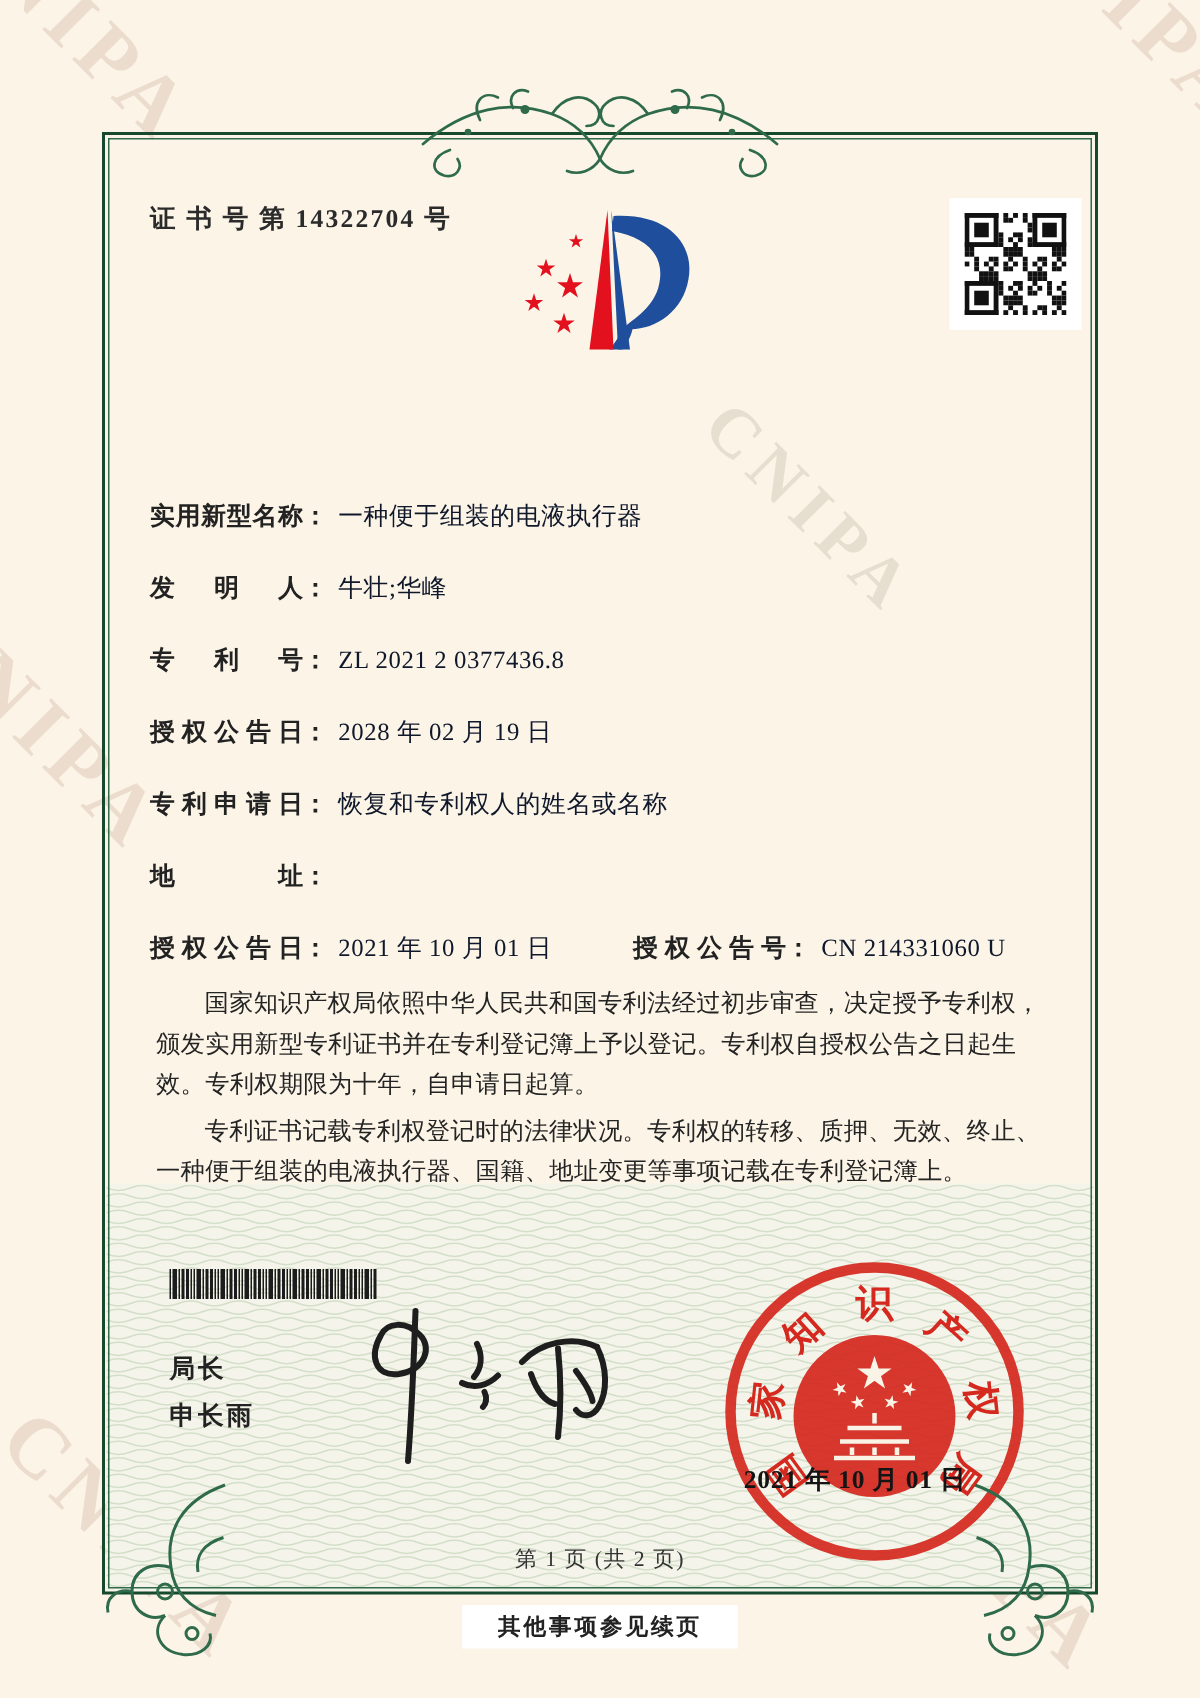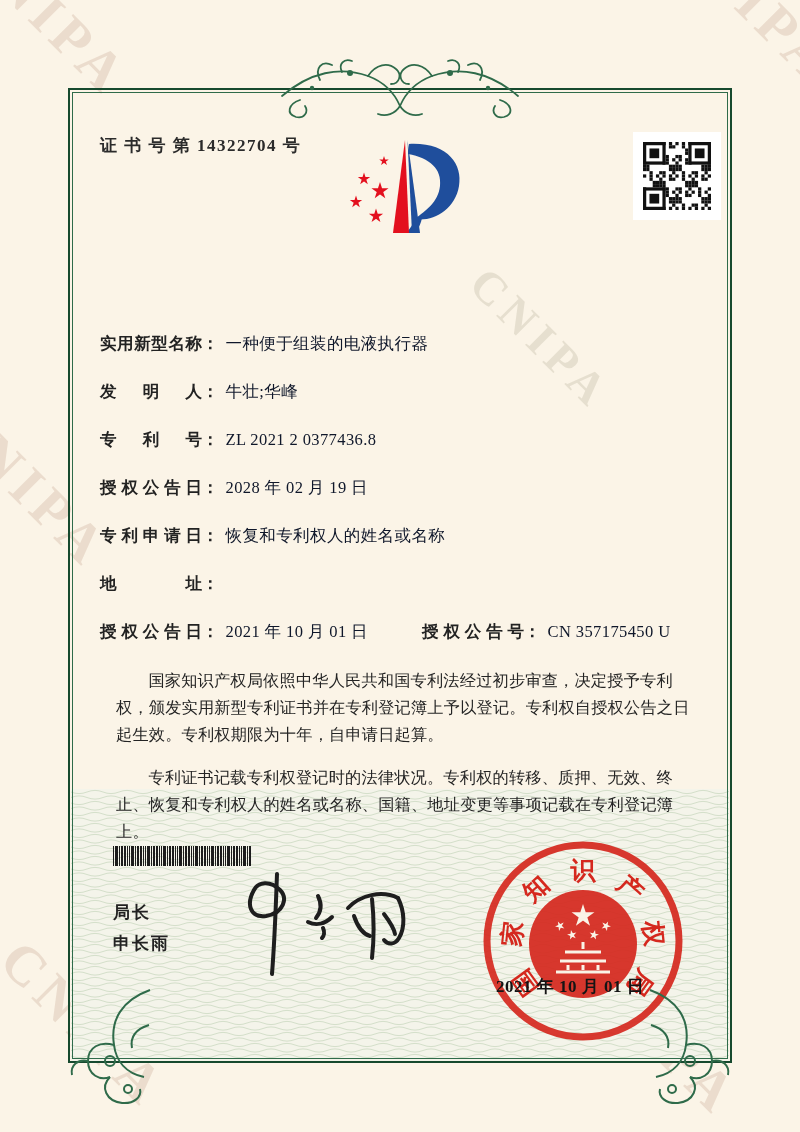--- a/index.html
+++ b/index.html
@@ -43,21 +43,21 @@
   .frow{display:flex;align-items:flex-start;margin-bottom:26px;line-height:22px;}
   .flabel{flex:none;width:102px;font-size:16.5px;font-weight:600;color:#222;
           text-align:justify;text-align-last:justify;}
   .fcolon{flex:none;font-size:16.5px;font-weight:600;color:#222;margin-right:7px;}
   .fvalue{font-size:16.5px;font-weight:400;color:#0f172a;letter-spacing:.4px;}
   .addr-value{width:470px;line-height:24px;}
   .grant-row{margin-bottom:16px;}
   .grant-second{margin-left:54px;display:flex;}
 
   .paras{position:absolute;left:100px;top:652px;width:608px;color:#242424;}
-  .paras p{margin:16px;text-indent:2em;font-size:16.2px;line-height:27px;letter-spacing:.2px;}
+  .paras p{margin:4px;text-indent:2em;font-size:16.2px;line-height:27px;letter-spacing:.2px;}
 
   .barcode{position:absolute;left:113px;top:846px;height:20px;display:flex;align-items:stretch;}
   .barcode i{display:block;background:#1c1c1c;height:100%;}
 
   .signer{position:absolute;left:113px;top:897px;font-size:17px;color:#222;
           letter-spacing:2px;line-height:31px;font-weight:600;
           font-family:"Liberation Sans","DejaVu Sans",sans-serif;}
   .signature{position:absolute;left:222px;top:868px;}
 
   .seal{position:absolute;left:480px;top:838px;}
@@ -377,28 +377,28 @@
         <span class="flabel">地址</span>
           <span class="fcolon">：</span>
       </div>
       <div class="frow grant-row">
         <span class="flabel">授权公告日</span>
           <span class="fcolon">：</span>
           <span class="fvalue">2021 年 10 月 01 日</span>
         <span class="grant-second">
           <span class="flabel">授权公告号</span>
             <span class="fcolon">：</span>
-            <span class="fvalue">CN 357175450 U</span>
+            <span class="fvalue">CN 214331060 U</span>
         </span>
       </div>
     </div>
 
     <div class="paras">
       <p>国家知识产权局依照中华人民共和国专利法经过初步审查，决定授予专利权，颁发实用新型专利证书并在专利登记簿上予以登记。专利权自授权公告之日起生效。专利权期限为十年，自申请日起算。</p>
-      <p>专利证书记载专利权登记时的法律状况。专利权的转移、质押、无效、终止、恢复和专利权人的姓名或名称、国籍、地址变更等事项记载在专利登记簿上。</p>
+      <p>专利证书记载专利权登记时的法律状况。专利权的转移、质押、无效、终止、一种便于组装的电液执行器、国籍、地址变更等事项记载在专利登记簿上。</p>
     </div>
 
     <div class="barcode" id="barcode">
         <i style="width: 1px; margin-right: 1px;"></i>
         <i style="width: 3px; margin-right: 1px;"></i>
         <i style="width: 1px; margin-right: 1px;"></i>
         <i style="width: 2px; margin-right: 1px;"></i>
         <i style="width: 2px; margin-right: 1px;"></i>
         <i style="width: 1px; margin-right: 1px;"></i>
         <i style="width: 1px; margin-right: 1px;"></i>
@@ -496,15 +496,17 @@
           <text x="32.388945428852594" y="95.5784791079966" fill="#d5281e" font-size="25" font-weight="700" text-anchor="middle" dominant-baseline="central" transform="rotate(-84 32.388945428852594 95.5784791079966)">家</text>
           <text x="55.49172694852106" y="50.23671739110501" fill="#d5281e" font-size="25" font-weight="700" text-anchor="middle" dominant-baseline="central" transform="rotate(-42 55.49172694852106 50.23671739110501)">知</text>
           <text x="103" y="32" fill="#d5281e" font-size="25" font-weight="700" text-anchor="middle" dominant-baseline="central" transform="rotate(0 103 32)">识</text>
           <text x="150.50827305147894" y="50.23671739110501" fill="#d5281e" font-size="25" font-weight="700" text-anchor="middle" dominant-baseline="central" transform="rotate(42 150.50827305147894 50.23671739110501)">产</text>
           <text x="173.6110545711474" y="95.5784791079966" fill="#d5281e" font-size="25" font-weight="700" text-anchor="middle" dominant-baseline="central" transform="rotate(84 173.6110545711474 95.5784791079966)">权</text>
           <text x="160.44020660062125" y="144.7327529127656" fill="#d5281e" font-size="25" font-weight="700" text-anchor="middle" dominant-baseline="central" transform="rotate(126 160.44020660062125 144.7327529127656)">局</text>
         </g>
     </svg>
     <div class="seal-date">2021 年 10 月 01 日</div>
 
+    <div class="page-num">第 1 页 (共 2 页)</div>
+    <div class="note-box">其他事项参见续页</div>
 
   </div>
 </div>
 
 </body></html>

